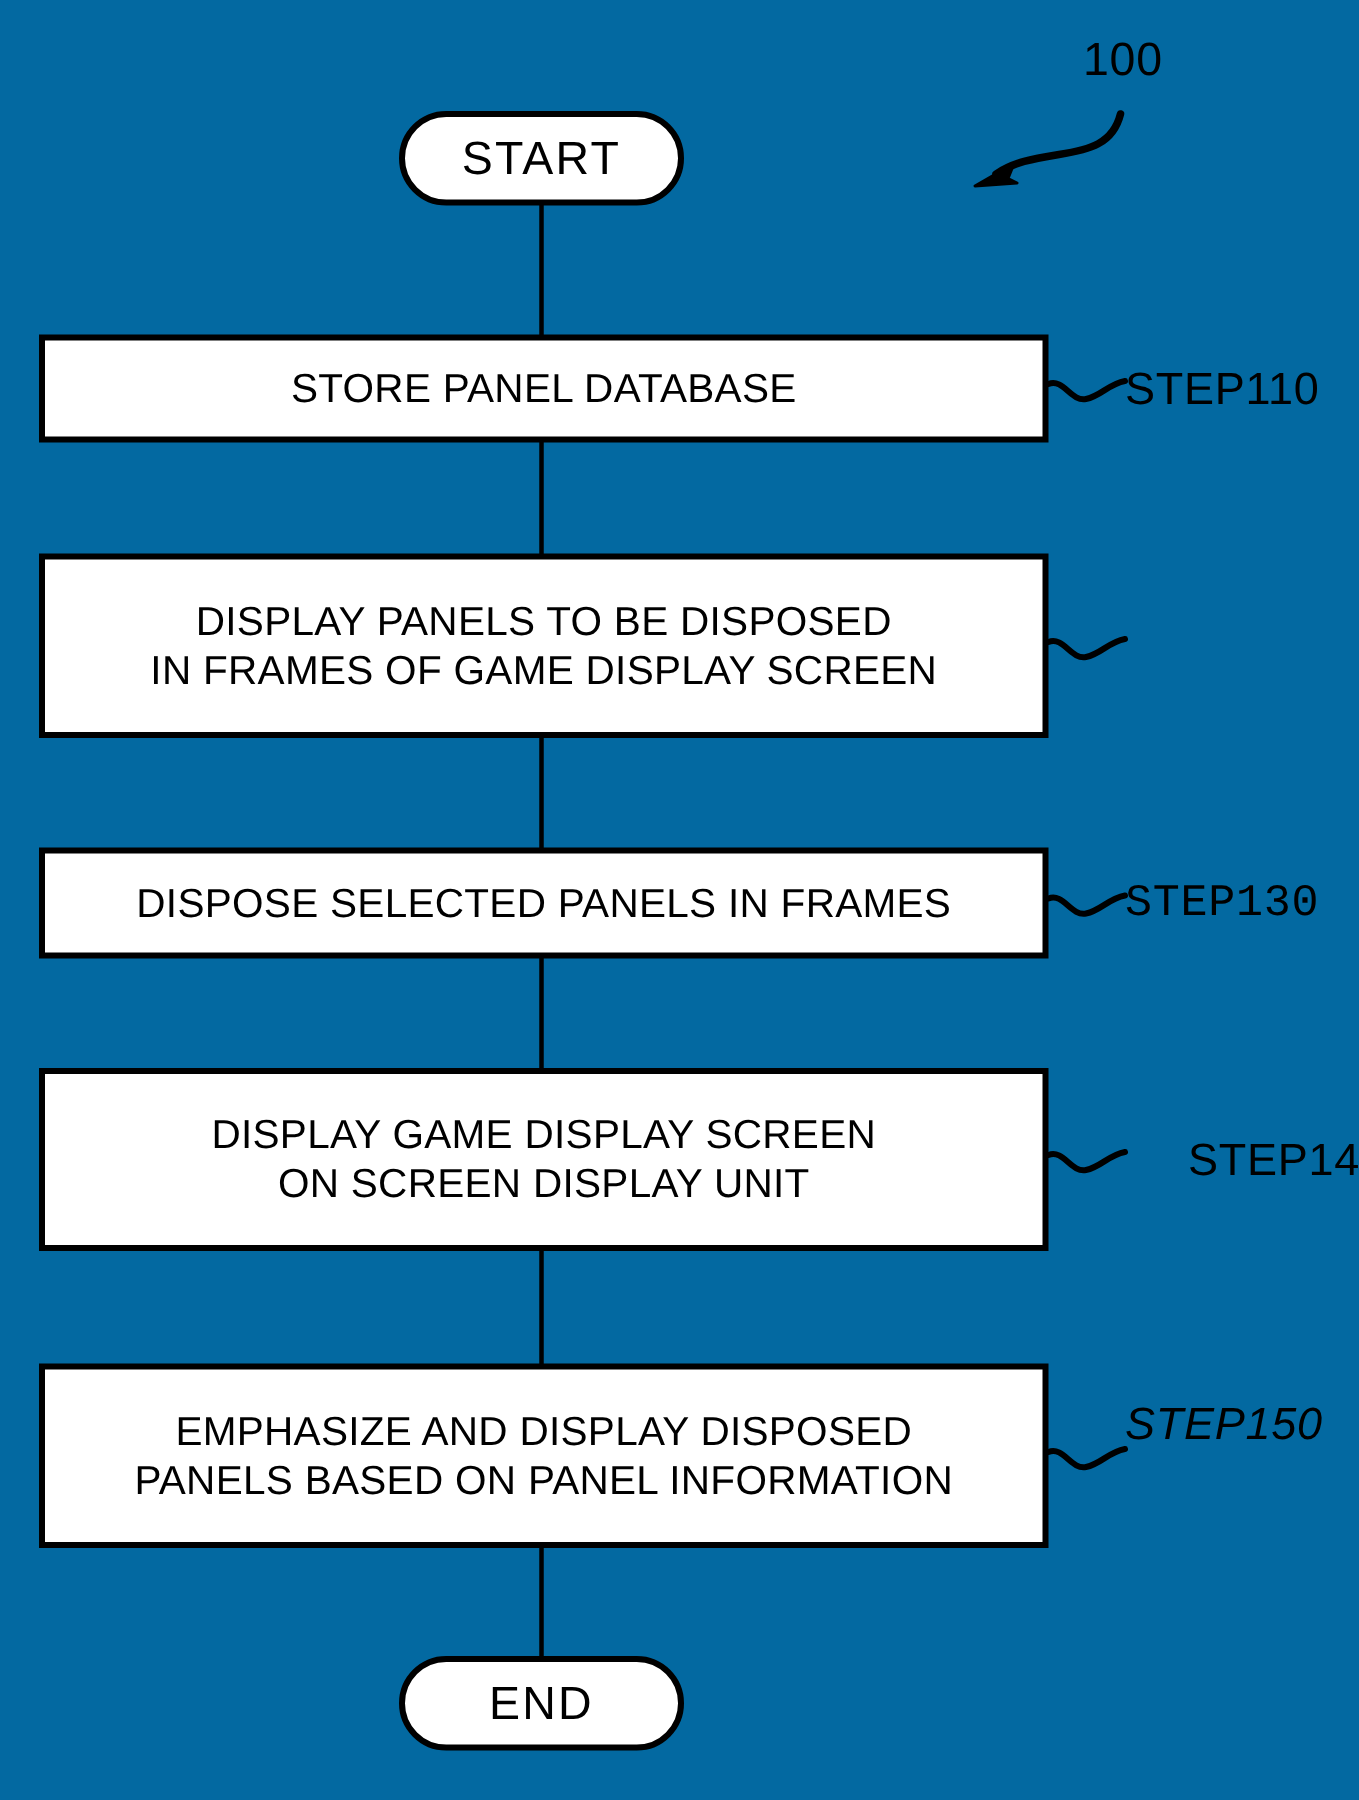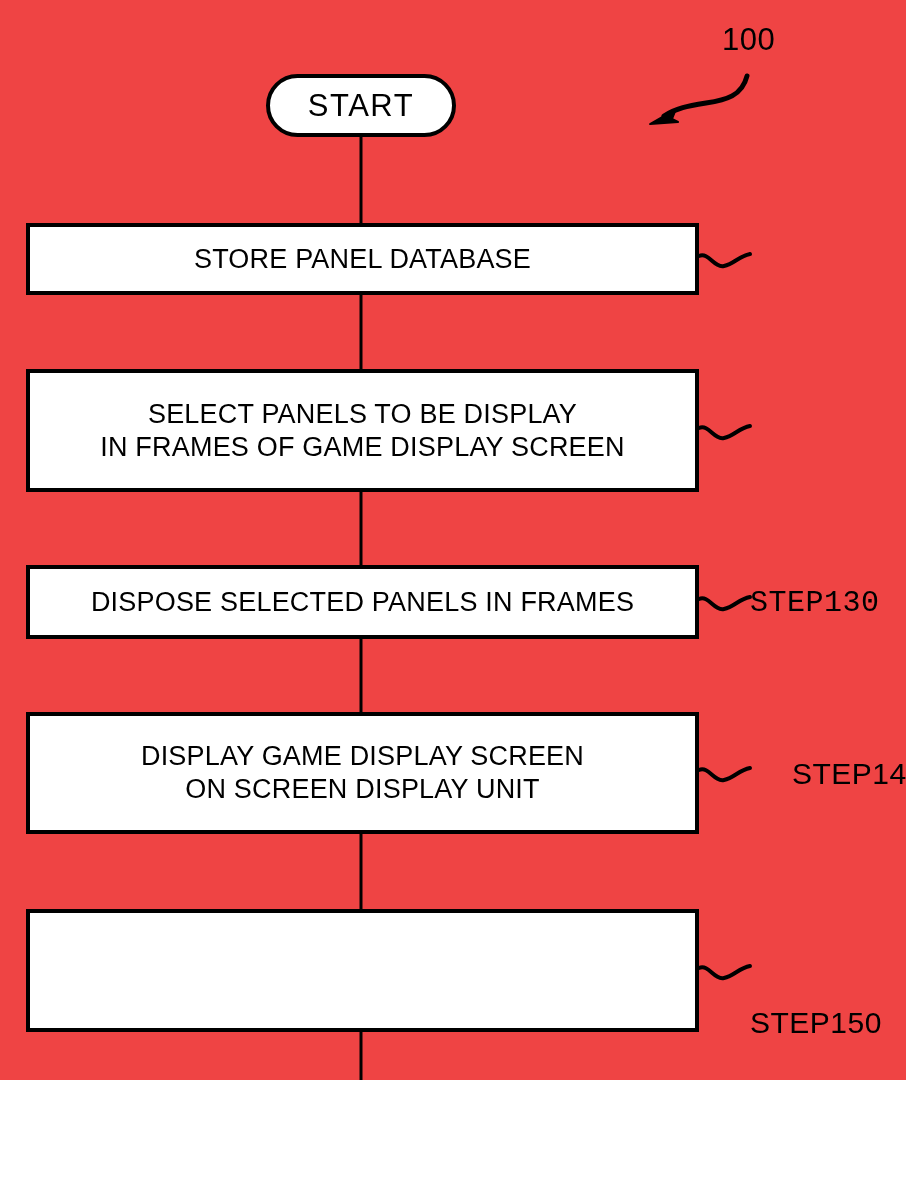--- a/index.html
+++ b/index.html
@@ -7,22 +7,22 @@
     margin: 0;
     padding: 0;
     background: #ffffff;
   }
   body {
     font-family: "Liberation Sans", sans-serif;
   }
   #figure {
     position: relative;
     width: 906px;
-    height: 1080px;
-    background: #ef4444;
+    height: 1200px;
+    background: #0369a1;
     overflow: hidden;
   }
   #figure-svg {
     position: absolute;
     left: 0;
     top: 0;
     width: 906px;
     height: 1200px;
   }
   .node-label {
@@ -107,31 +107,35 @@
 
     <rect x="268" y="1106" width="186" height="59" rx="29.5" ry="29.5" fill="#ffffff" stroke="#000000" stroke-width="4"></rect>
   </svg>
 
   <div class="fig-number" style="left:722px; top:22px;">100</div>
 
   <div class="node-label process-label" style="left:28px; top:225px; width:669px; height:68px;">STORE PANEL DATABASE</div>
 
   <div class="node-label terminal-label" style="left:268px; top:76px; width:186px; height:59px;">START</div>
 
-  <div class="node-label process-label" style="left:28px; top:371px; width:669px; height:119px;">SELECT PANELS TO BE DISPLAY
+  <div class="node-label process-label" style="left:28px; top:371px; width:669px; height:119px;">DISPLAY PANELS TO BE DISPOSED
 IN FRAMES OF GAME DISPLAY SCREEN</div>
 
   <div class="node-label process-label" style="left:28px; top:714px; width:669px; height:118px;">DISPLAY GAME DISPLAY SCREEN
 ON SCREEN DISPLAY UNIT</div>
 
   <div class="node-label process-label" style="left:28px; top:567px; width:669px; height:70px;">DISPOSE SELECTED PANELS IN FRAMES</div>
 
+  <div class="node-label process-label" style="left:28px; top:911px; width:669px; height:119px;">EMPHASIZE AND DISPLAY DISPOSED
+PANELS BASED ON PANEL INFORMATION</div>
 
+  <div class="node-label terminal-label" style="left:268px; top:1106px; width:186px; height:59px;">END</div>
 
+  <div class="step-label" style="left:750px; top:243px;">STEP110</div>
 
 
   <div class="step-label" style="left:750px; top:586px;font-family:Liberation Mono, monospace;">STEP130</div>
 
   <div class="step-label" style="left:750px; top:757px;margin-left:42px;">STEP140</div>
 
-  <div class="step-label" style="left:750px; top:1006px;">STEP150</div>
+  <div class="step-label" style="left:750px; top:933px;font-style:italic;">STEP150</div>
 
 </div>
 
 </body></html>

